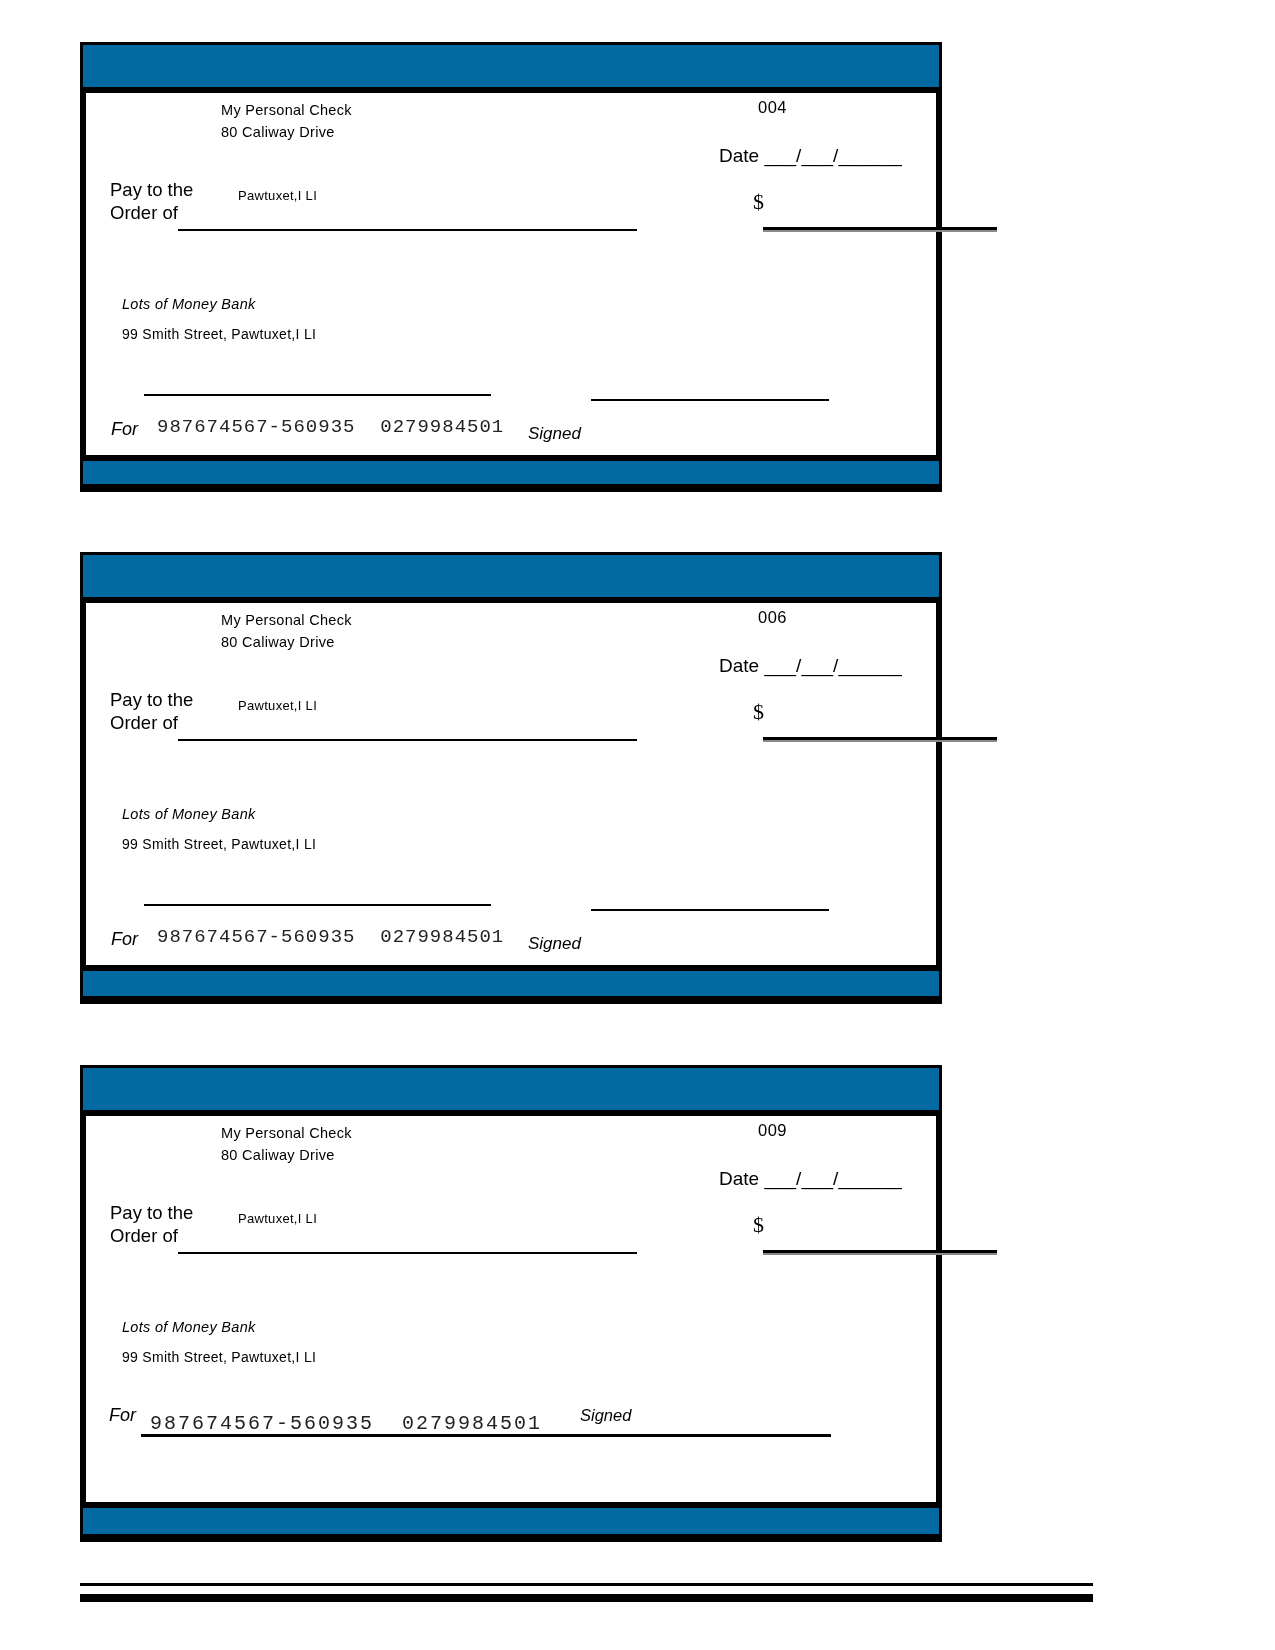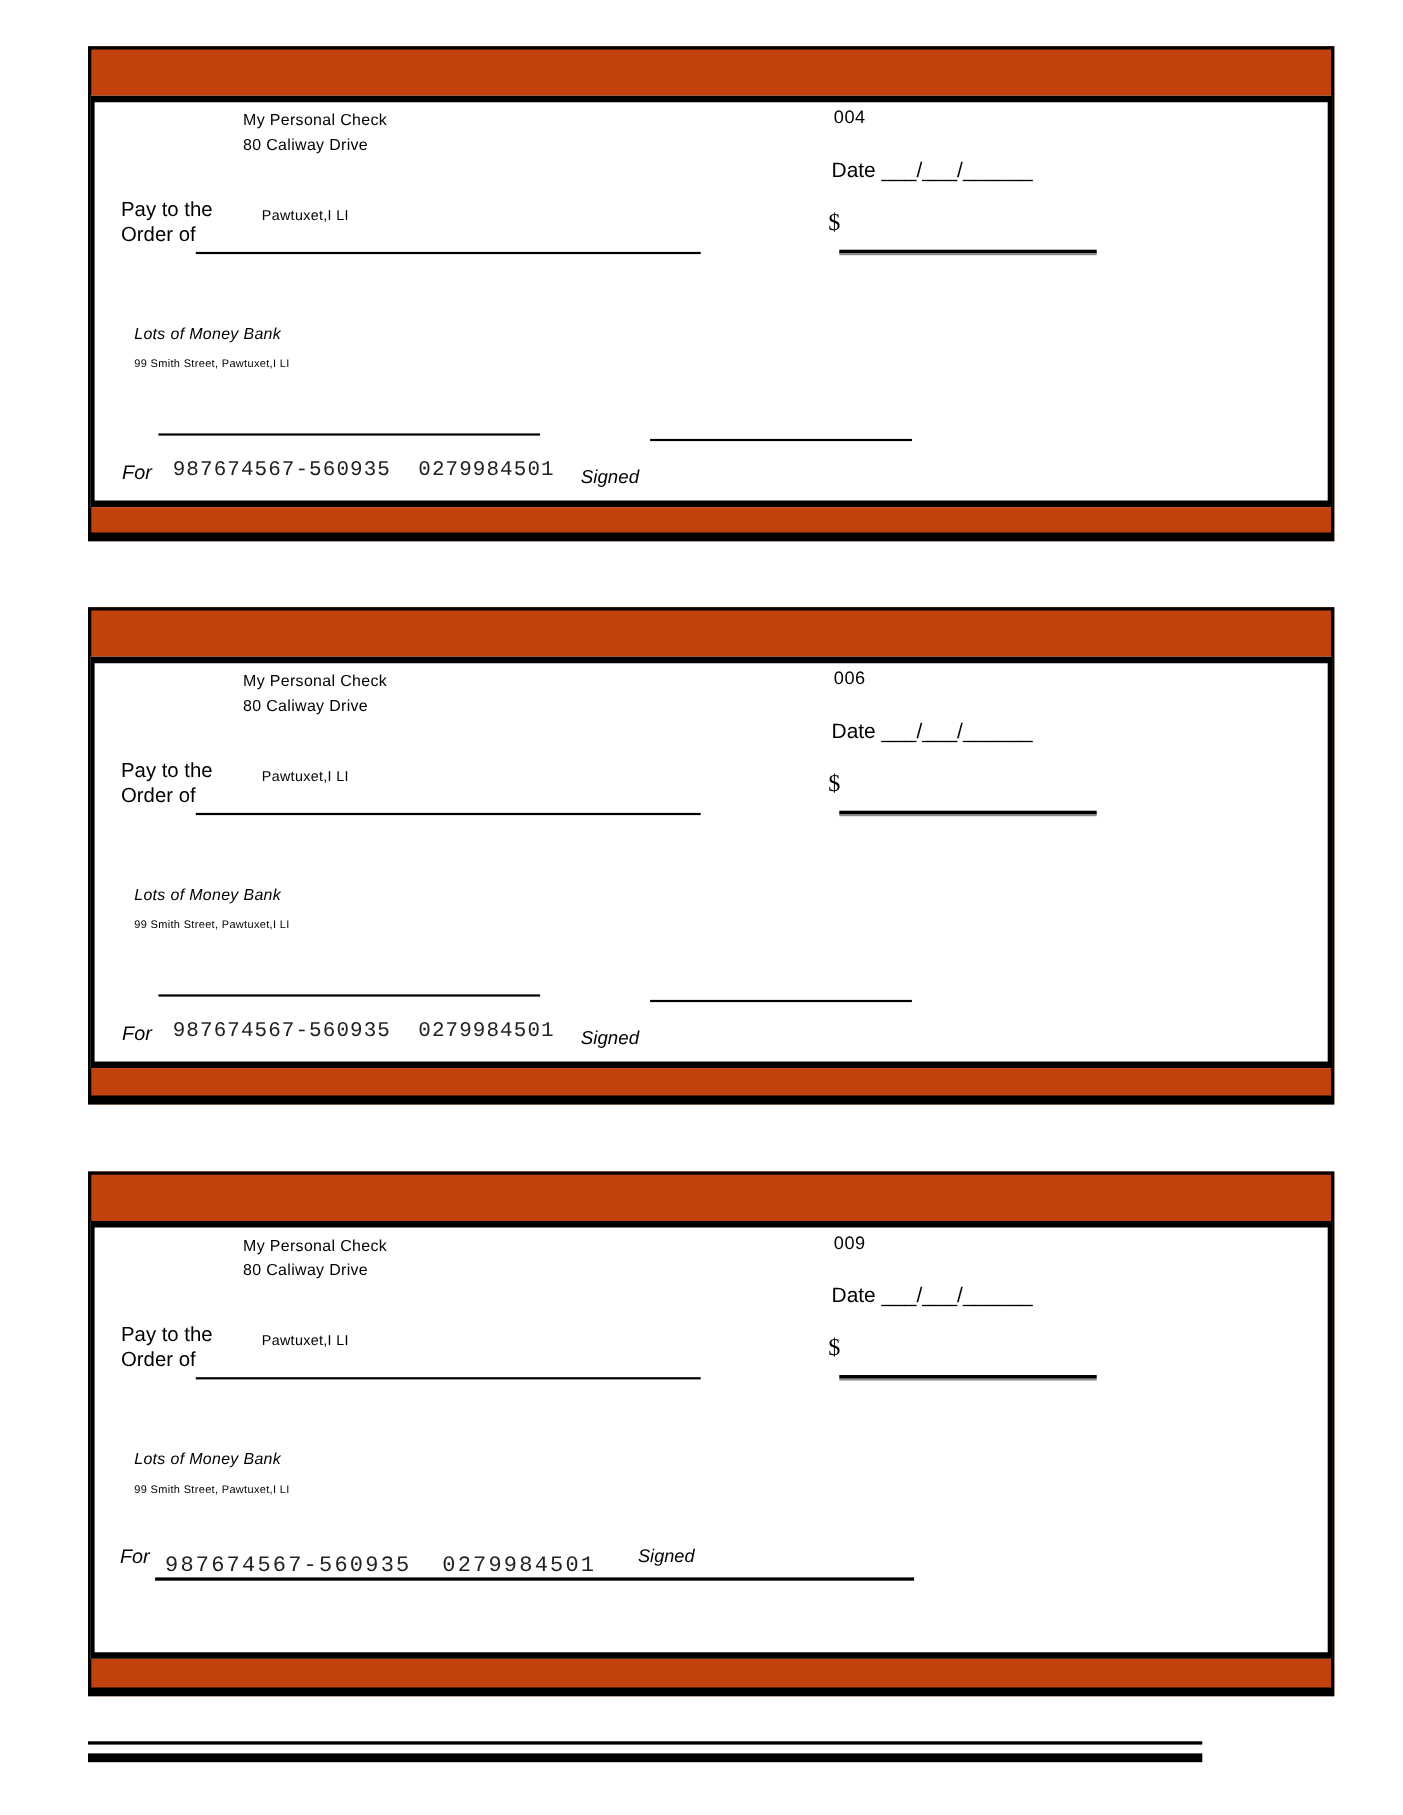--- a/index.html
+++ b/index.html
@@ -8,22 +8,22 @@
     height: 1650px;
     background: #ffffff;
     position: relative;
     overflow: hidden;
     font-family: "Liberation Sans", sans-serif;
     color: #000000;
   }
   .check-block {
     position: absolute;
     left: 80px;
-    width: 1133px;
-    background: #c2410c;
+    width: 862px;
+    background: #0369a1;
     border: 3px solid #000000;
     border-bottom-width: 8px;
     box-sizing: border-box;
   }
   .b1 { top: 42px;  height: 450px; }
   .b2 { top: 552px; height: 452px; }
   .b3 { top: 1065px; height: 477px; }
   .check-inner {
     position: absolute;
     left: -1px;
@@ -38,27 +38,27 @@
   .inner-a { height: 374px; }
   .inner-b { height: 398px; }
 
   .txt  { position: absolute; white-space: pre; }
   .line { position: absolute; background: #000000; }
 
   .t-payer    { left: 135px; top: 9px;  font-size: 14.5px; letter-spacing: .3px; }
   .t-addr1    { left: 135px; top: 31px; font-size: 14.5px; letter-spacing: .3px; }
   .t-addr2    { left: 152px; top: 62px; font-size: 13px; letter-spacing: .3px; margin-top: 33px; }
   .t-num      { left: 672px; top: 5px;  font-size: 16.5px; letter-spacing: .5px; }
-  .t-date     { left: 670px; top: 52px; font-size: 19px; }
+  .t-date     { left: 633px; top: 52px; font-size: 19px; }
   .t-payto    { left: 24px;  top: 85px; font-size: 18.5px; line-height: 23px; }
   .ln-payee   { left: 92px;  top: 136px; width: 459px; height: 2px; }
   .t-dollar   { left: 667px; top: 96px; font-size: 22px; font-family: "Liberation Serif", serif; }
   .ln-amount  { left: 677px; top: 134px; width: 234px; height: 3px; box-shadow: 0 2px 0 #8a8a8a; }
   .t-bank     { left: 36px;  top: 203px; font-size: 14.5px; letter-spacing: .3px; font-style: italic; }
-  .t-bankaddr { left: 36px;  top: 233px; font-size: 10px; letter-spacing: .3px; }
+  .t-bankaddr { left: 36px;  top: 233px; font-size: 14px; letter-spacing: .3px; }
   .ln-memo    { left: 58px;  top: 301px; width: 347px; height: 2px; }
   .ln-sig     { left: 505px; top: 306px; width: 238px; height: 2px; }
   .t-for      { left: 25px;  top: 326px; font-size: 18px; font-style: italic; }
   .t-micr     { left: 71px;  top: 323px; font-size: 19px; letter-spacing: 1px;
                 font-family: "Liberation Mono", "DejaVu Sans Mono", monospace; color: #222222; }
   .t-signed   { left: 442px; top: 331px; font-size: 17px; font-style: italic; }
 
   
   .t-for-b    { left: 23px;  top: 289px; font-size: 18px; font-style: italic; }
   .t-micr-b   { left: 64px;  top: 296px; font-size: 20px; letter-spacing: 2px;

